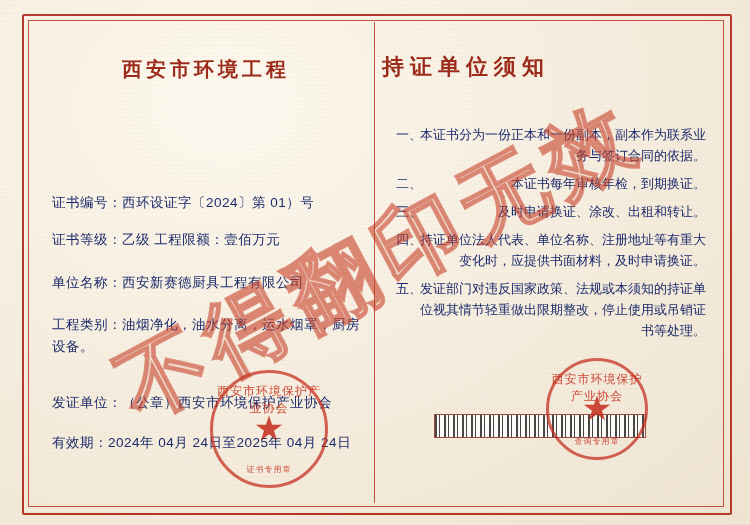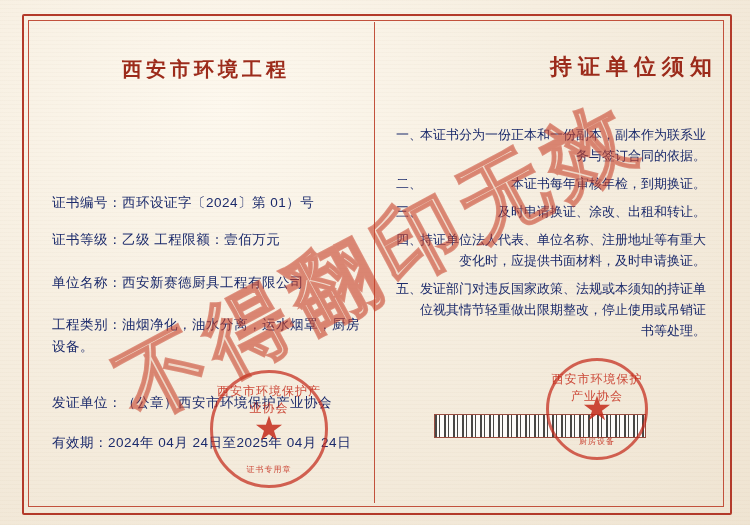--- a/index.html
+++ b/index.html
@@ -61,21 +61,21 @@
   .lbl{color:#1b2a6b;}
   .val{color:#1b2a6b;}
   .f-no{left:18px;top:168px;}
   .f-grade{left:18px;top:205px;}
   .f-unit{left:18px;top:248px;}
   .f-type{left:18px;top:288px;width:310px;line-height:22px;}
   .f-issuer{left:18px;top:368px;}
   .f-valid{left:18px;top:408px;}
   
   .r-title{
-    position:absolute;left:0;top:26px;width:336px;text-align:right;
+    position:absolute;left:0;top:26px;width:336px;text-align:left;
     font-size:22px;font-weight:bold;color:#9c2b1b;letter-spacing:6px;
     font-family:"DejaVu Serif", serif;
   }
   .r-list{
     position:absolute;left:14px;top:98px;width:310px;
   }
   .r-item{
     font-size:13px;color:#1b2a6b;line-height:21px;margin-bottom:7px;
     font-family:"DejaVu Sans", sans-serif;
     display:flex;
@@ -198,19 +198,19 @@
 
   <div class="seal seal-left">
     <div class="seal-text-top">西安市环境保护产业协会</div>
     <div class="star">★</div>
     <div class="seal-text-bottom">证书专用章</div>
   </div>
 
   <div class="seal seal-right">
     <div class="seal-text-top">西安市环境保护产业协会</div>
     <div class="star">★</div>
-    <div class="seal-text-bottom">厨房设备</div>
+    <div class="seal-text-bottom">查询专用章</div>
   </div>
 
   <div class="watermark">
     <span class="wm-hollow">不得翻印无效</span>
   </div>
 </div>
 
 </body></html>

